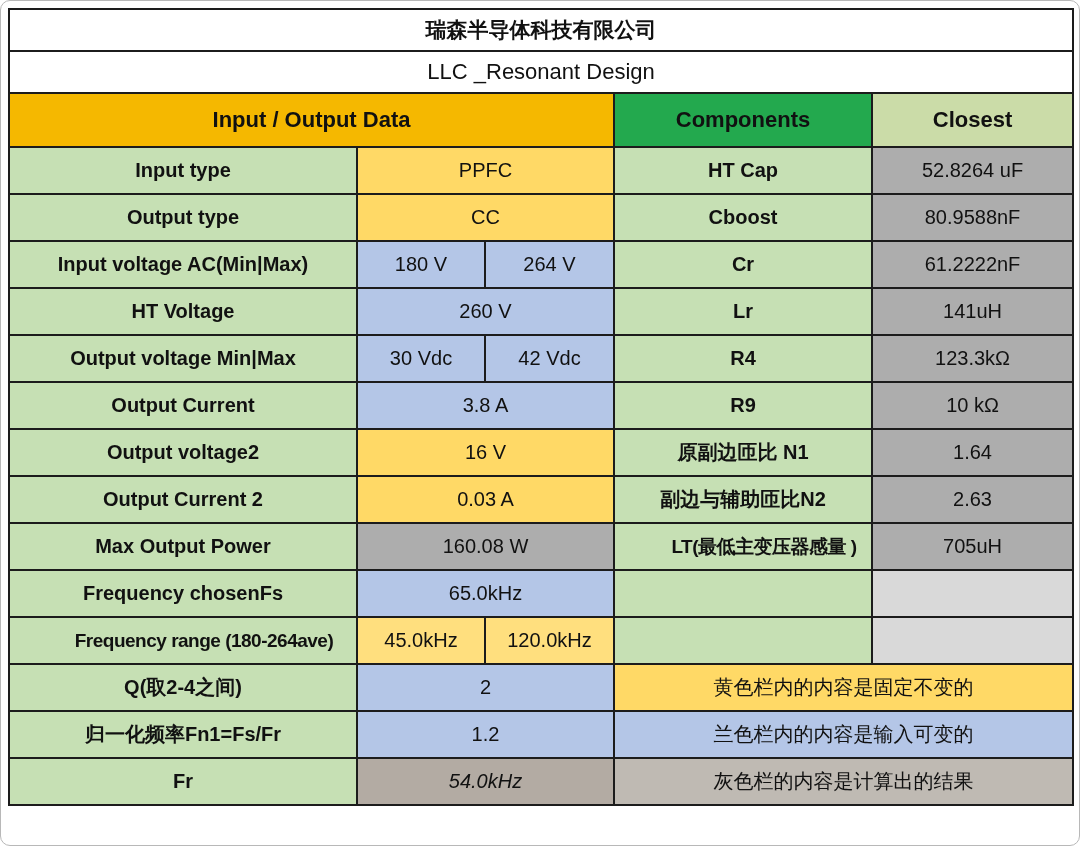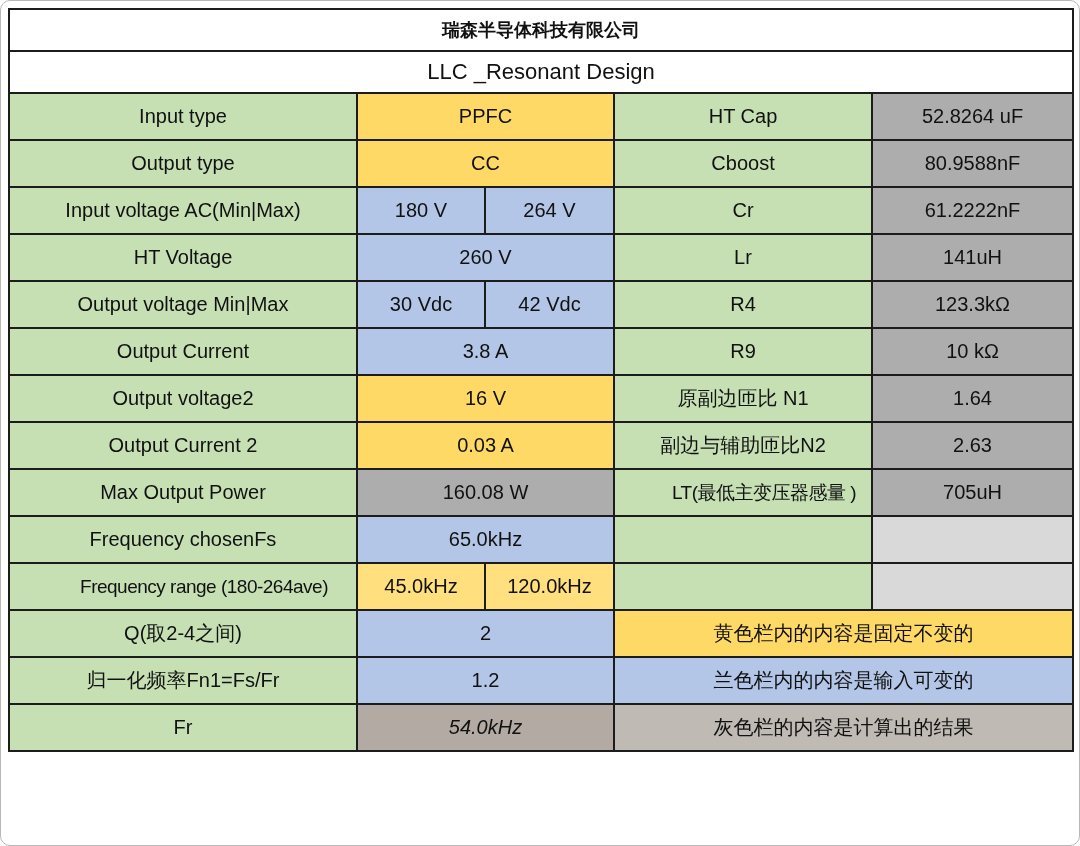--- a/index.html
+++ b/index.html
@@ -12,28 +12,28 @@
     pointer-events:none;
   }
   table.llc{
     position:absolute;left:8px;top:8px;width:1064px;
     border-collapse:collapse;table-layout:fixed;
   }
   td{
     border:2px solid #1c1c1c;text-align:center;vertical-align:middle;
     padding:0 2px;font-size:20px;line-height:1.15;overflow:hidden;white-space:nowrap;
   }
-  tr.r-title td{height:40px;font-weight:700;font-size:18px;background:#ffffff;border-bottom-width:2px;}
+  tr.r-title td{height:40px;font-weight:700;font-size:21px;background:#ffffff;border-bottom-width:2px;}
   tr.r-subtitle td{height:40px;font-size:22px;background:#ffffff;margin-top:25px;}
   tr.r-head td{height:52px;font-weight:700;font-size:22px;}
   tr.r-data td{height:45px;}
   .hdr-io{background:#f5b800;}
   .hdr-comp{background:#23a94e;}
   .hdr-closest{background:#cbdca8;}
-  .green{background:#c6e0b4;}
+  .green{background:#c6e0b4;font-weight:bold;}
   .yellow{background:#ffd966;}
   .lightyellow{background:#ffdf7e;text-align:center;}
   .blue{background:#b4c6e7;}
   .gray{background:#adadad;}
   .graywarm{background:#b3aba3;font-style:italic;}
   .lightgray{background:#d9d9d9;}
   .legendgray{background:#bfbab3;}
   .tight{font-size:19px;letter-spacing:-0.5px;padding-left:44px;}
 </style>
 </head>
@@ -49,20 +49,25 @@
       <col style="width:258px">
       <col style="width:201px">
   </colgroup>
 
   <tbody>
       <tr class="r-title">
     <td colspan="5">瑞森半导体科技有限公司</td>
   </tr>
   <tr class="r-subtitle">
     <td colspan="5">LLC _Resonant Design</td>
+  </tr>
+  <tr class="r-head">
+    <td colspan="3" class="hdr-io">Input / Output Data</td>
+    <td class="hdr-comp">Components</td>
+    <td class="hdr-closest">Closest</td>
   </tr>
 
   <tr class="r-data">
     <td class="green">Input type</td>
     <td colspan="2" class="yellow">PPFC</td>
     <td class="green">HT Cap</td>
     <td class="gray">52.8264 uF</td>
   </tr>
 
   <tr class="r-data">

